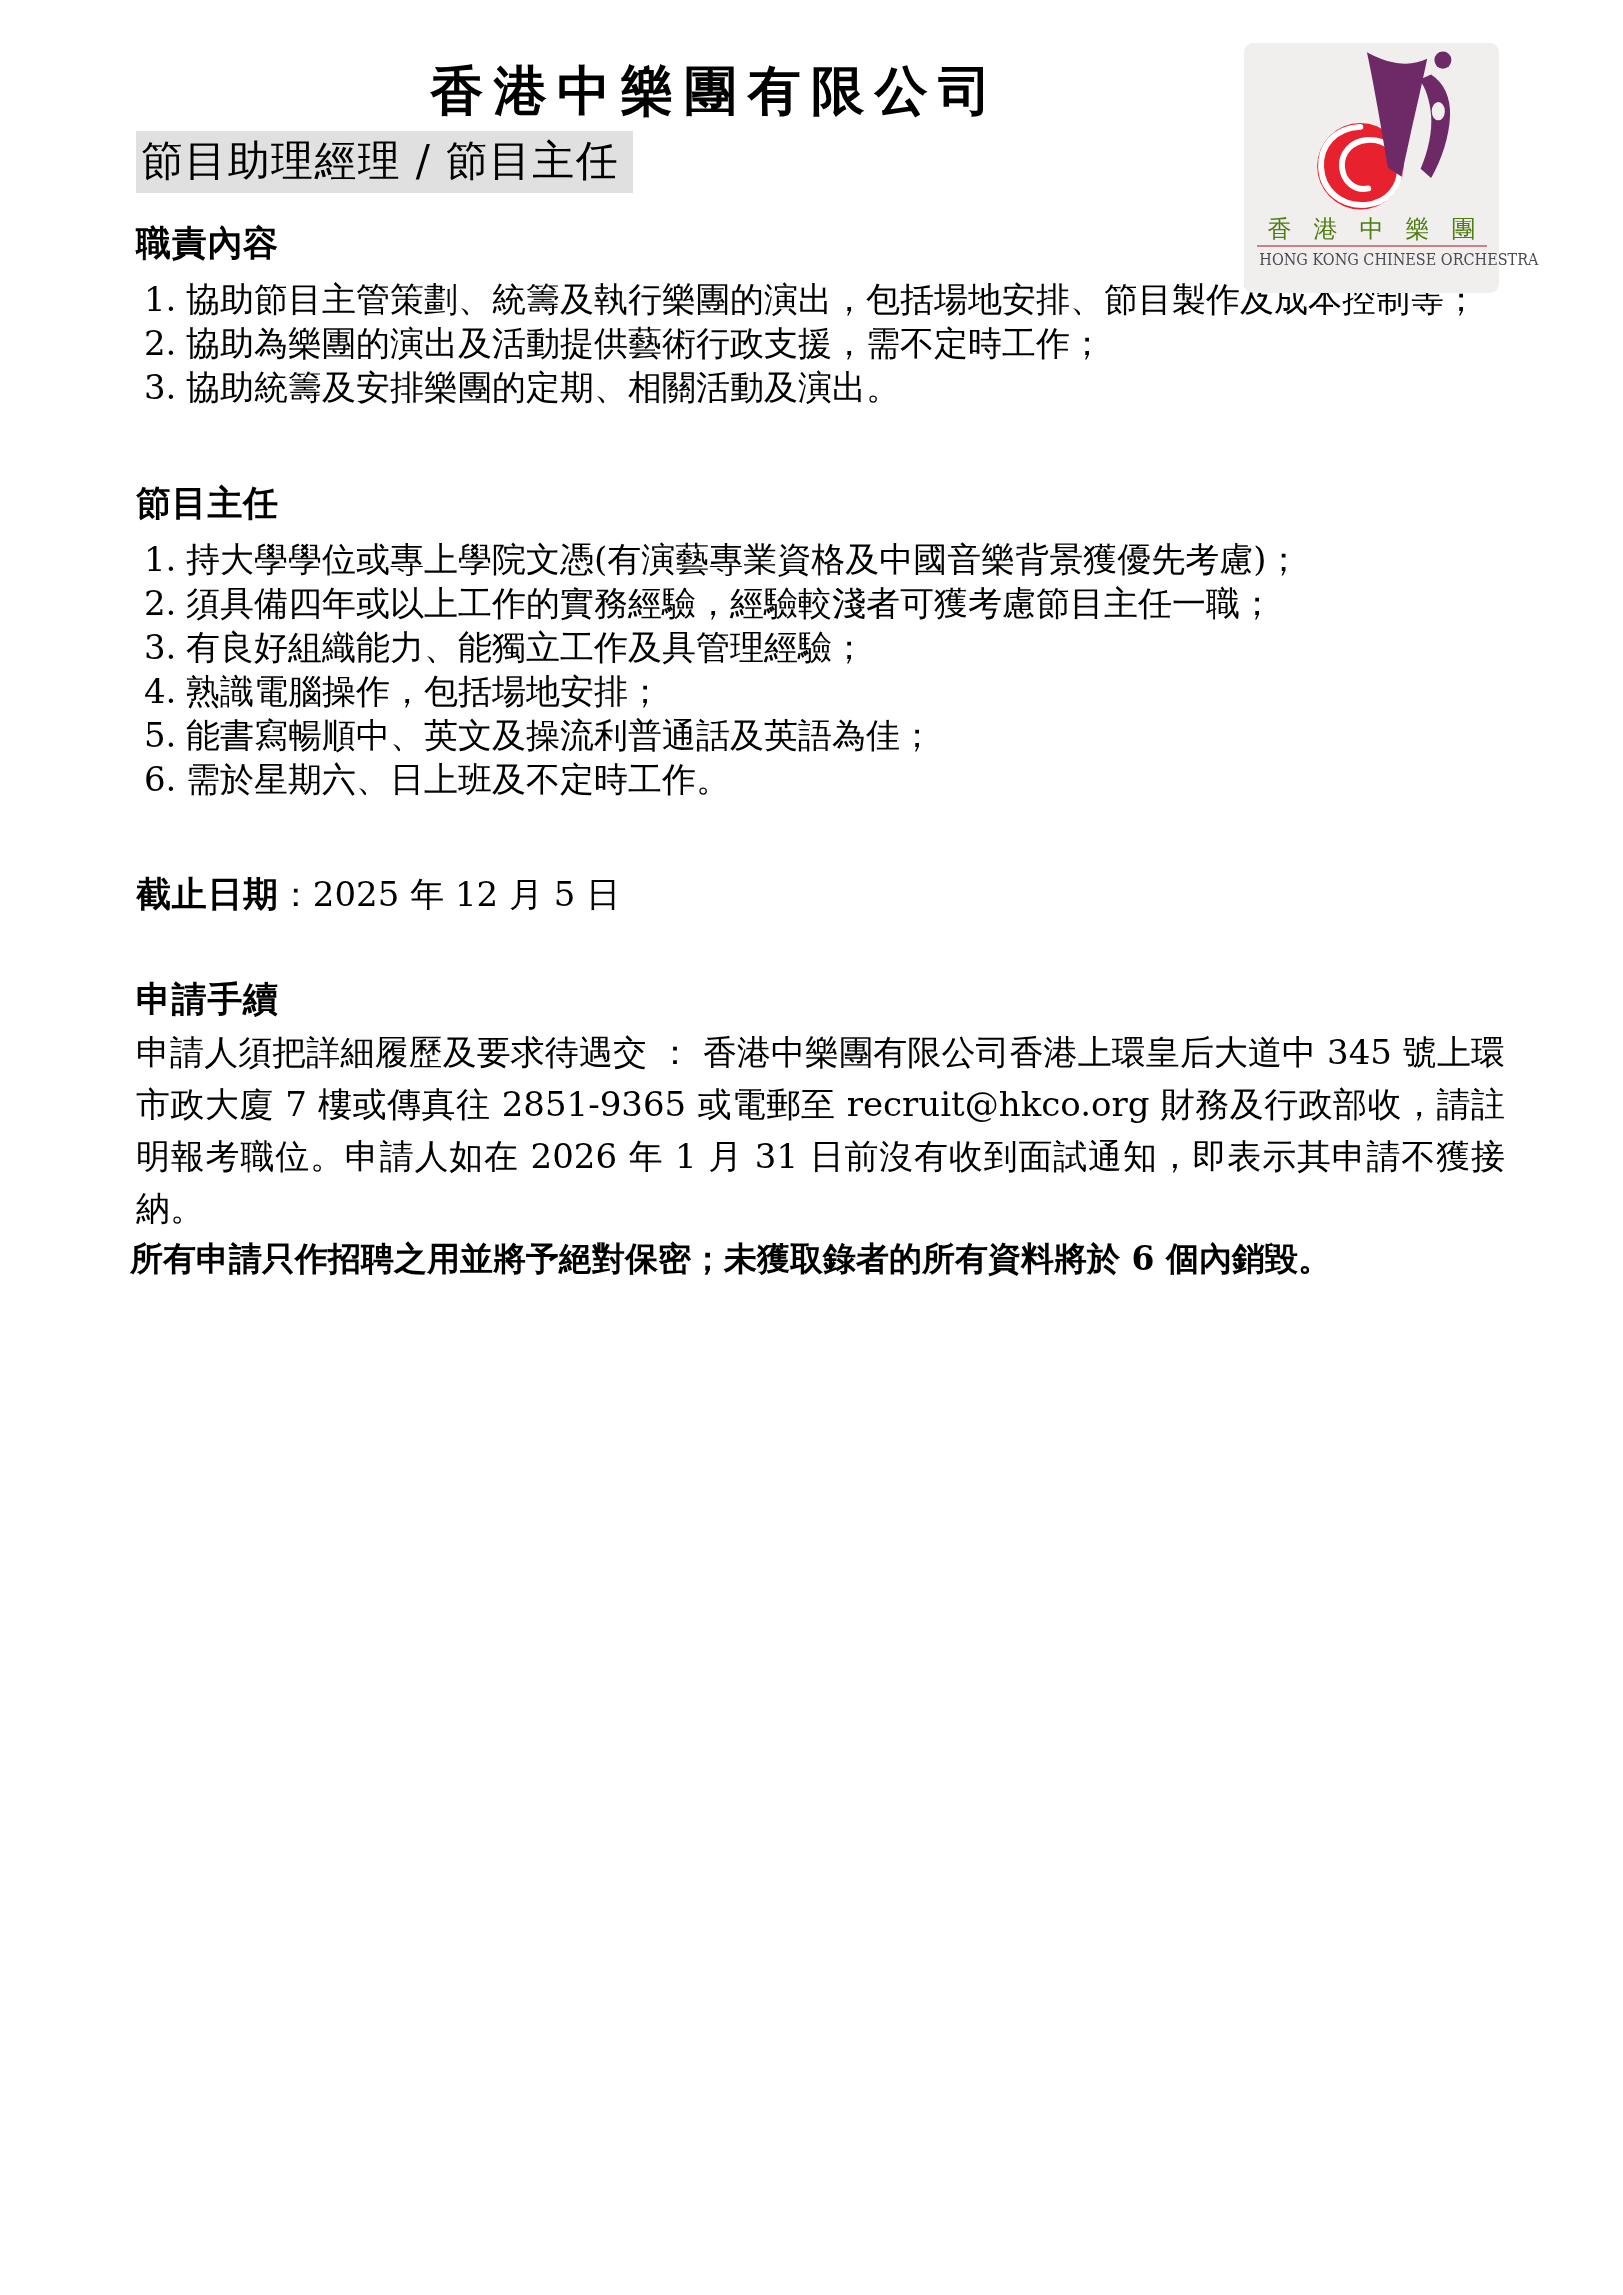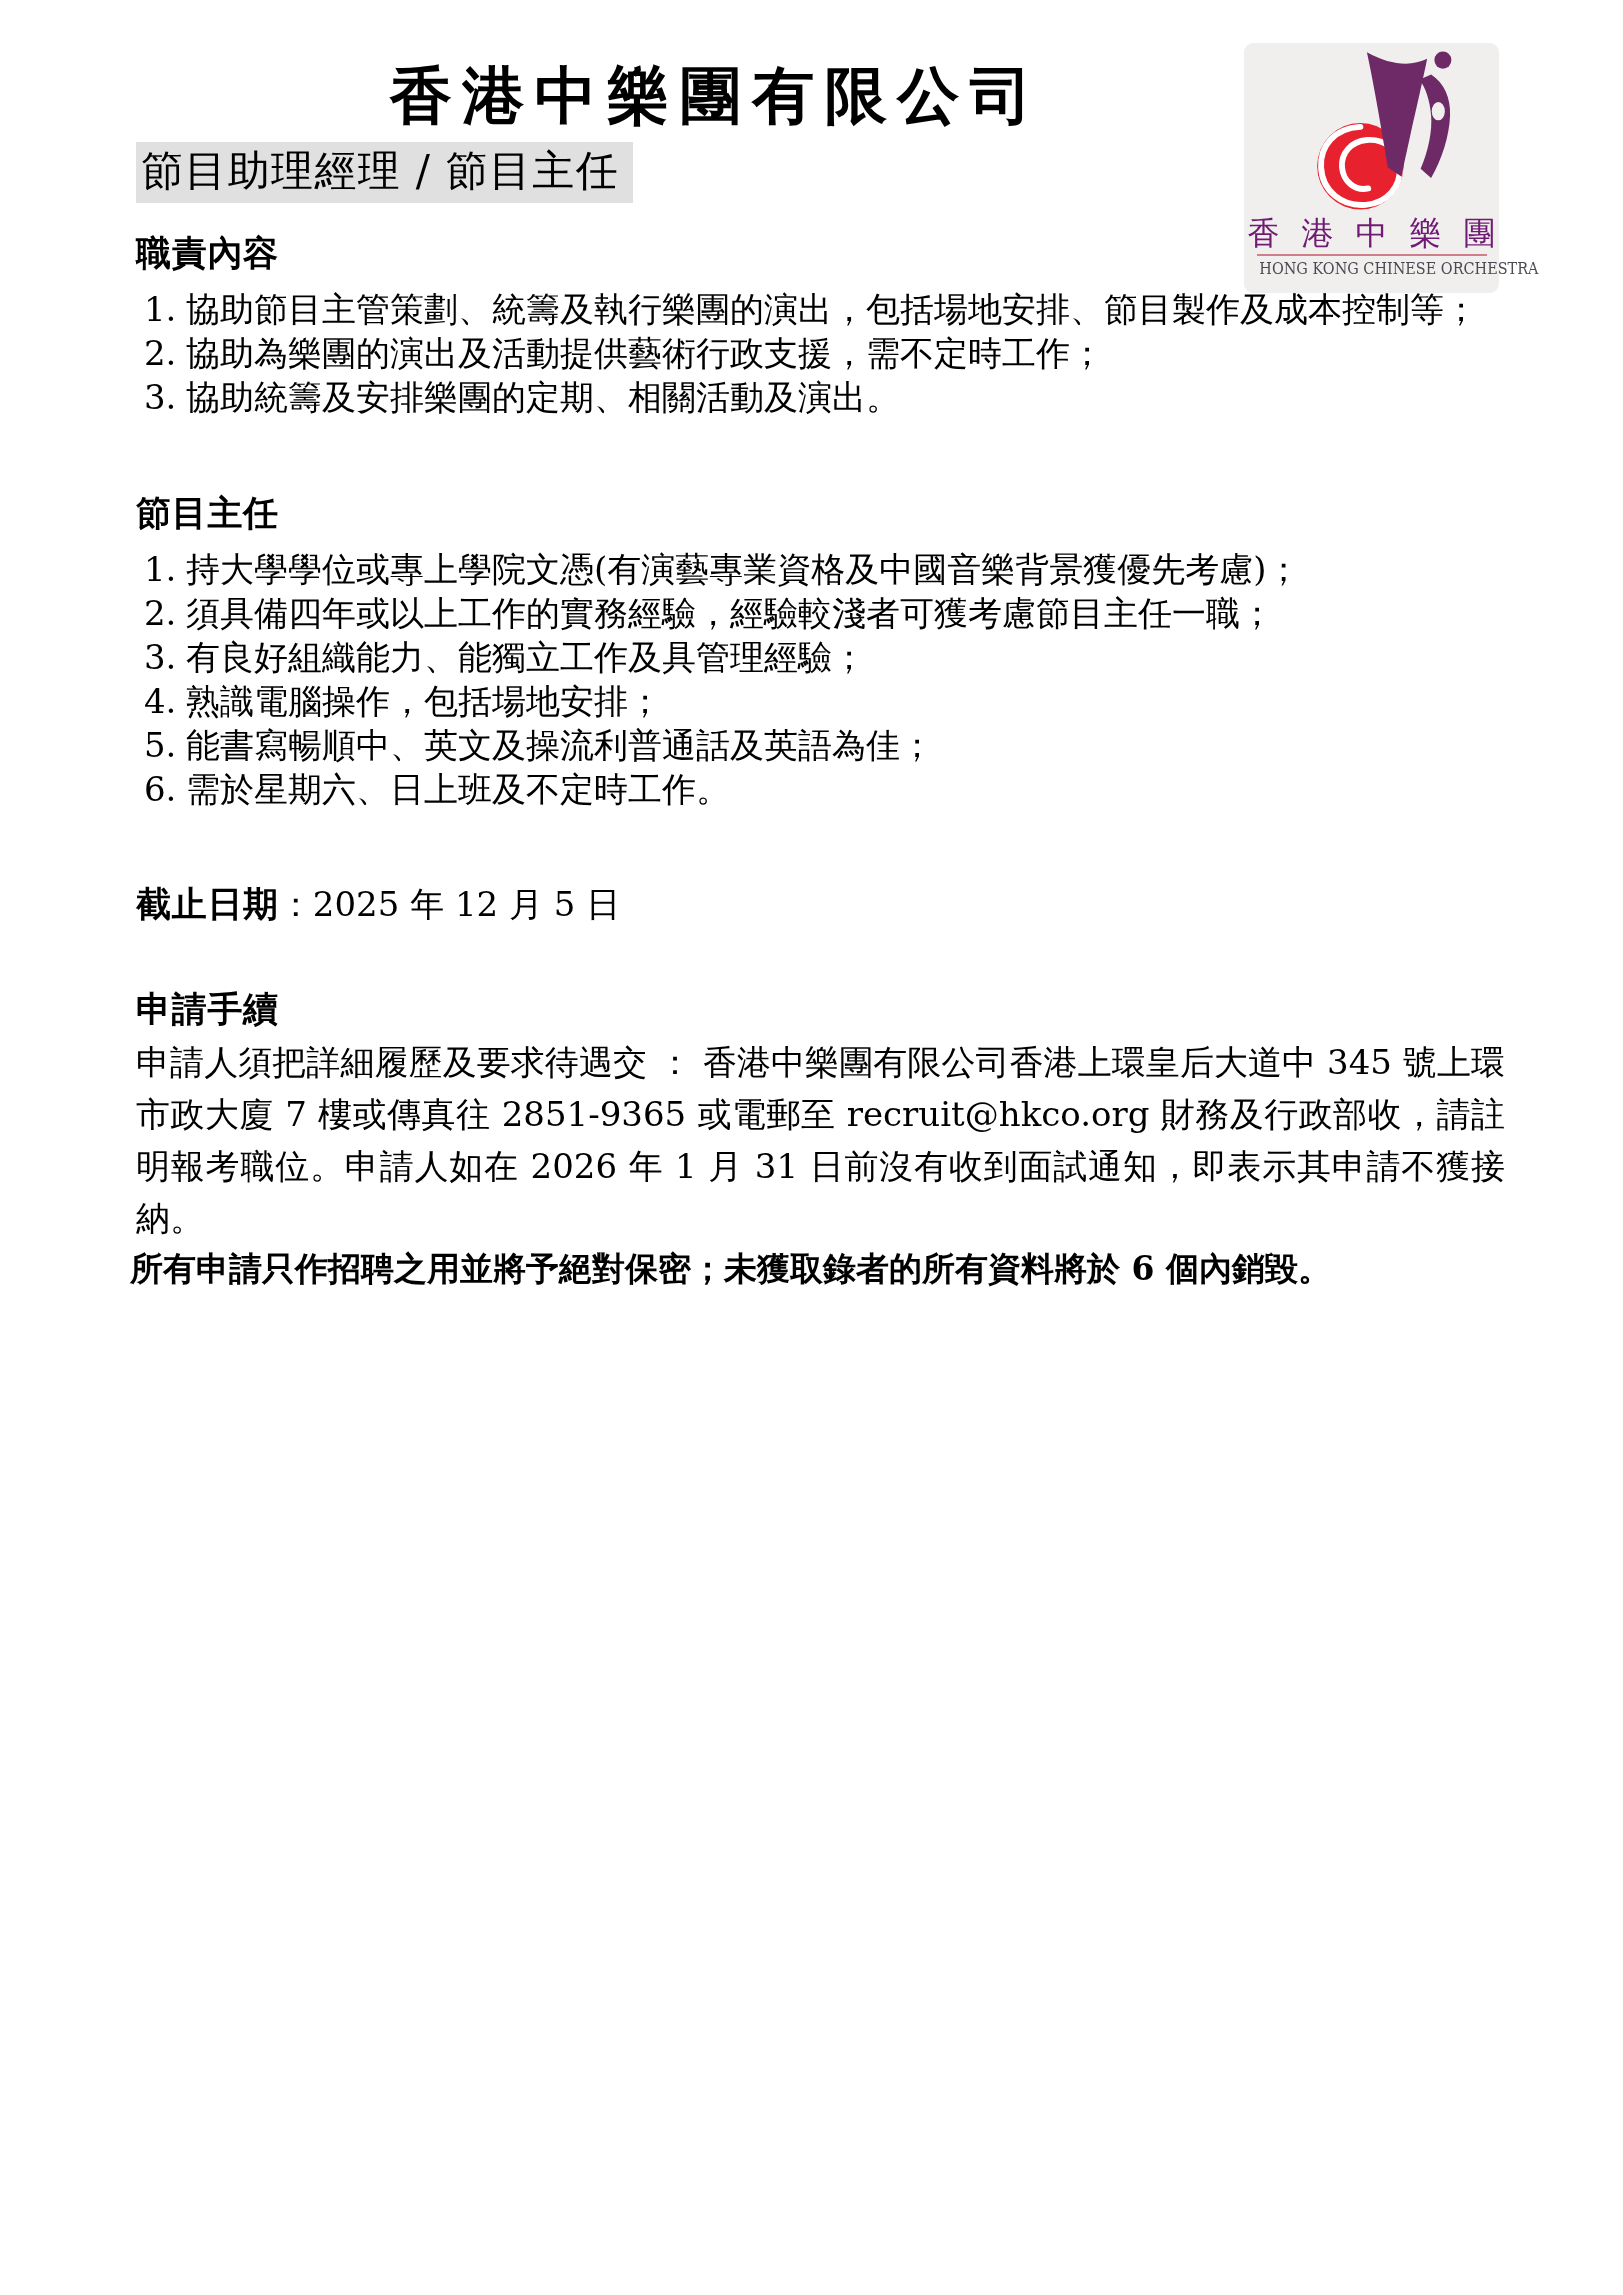--- a/index.html
+++ b/index.html
@@ -21,24 +21,24 @@
     right:124px;
     width:255px;
     height:250px;
     background:#f1efee;
     border-radius:9.2px;
     text-align:center;
     padding-top:3.9px;
   }
   .logo svg { display:block; margin:0 auto; }
   .logo-cn {
-    font-size:32px;
+    font-size:24px;
     letter-spacing:22px;
     margin-right:-22px; 
-    color:#701a75;
+    color:#4d7c0f;
     white-space:nowrap;
     line-height:1.1;
   }
   .logo-rule {
     width:230px;
     border-top:2px solid #cf7f8a;
     margin:2.6px auto 3.3px auto;
   }
   .logo-en {
     font-size:16.4px;
@@ -50,21 +50,21 @@
   }
 
   
   .doc-header {
     padding-top:60px;
     margin-left:136px;
     margin-right:327px;
     text-align:center;
   }
   .doc-title {
-    font-size:62px;
+    font-size:53px;
     font-weight:bold;
     letter-spacing:10.5px;
     line-height:1.15;
     white-space:nowrap;
   }
   .doc-subtitle {
     margin-top:30px;
     font-size:46px;
     letter-spacing:17px;
     line-height:1.2;

